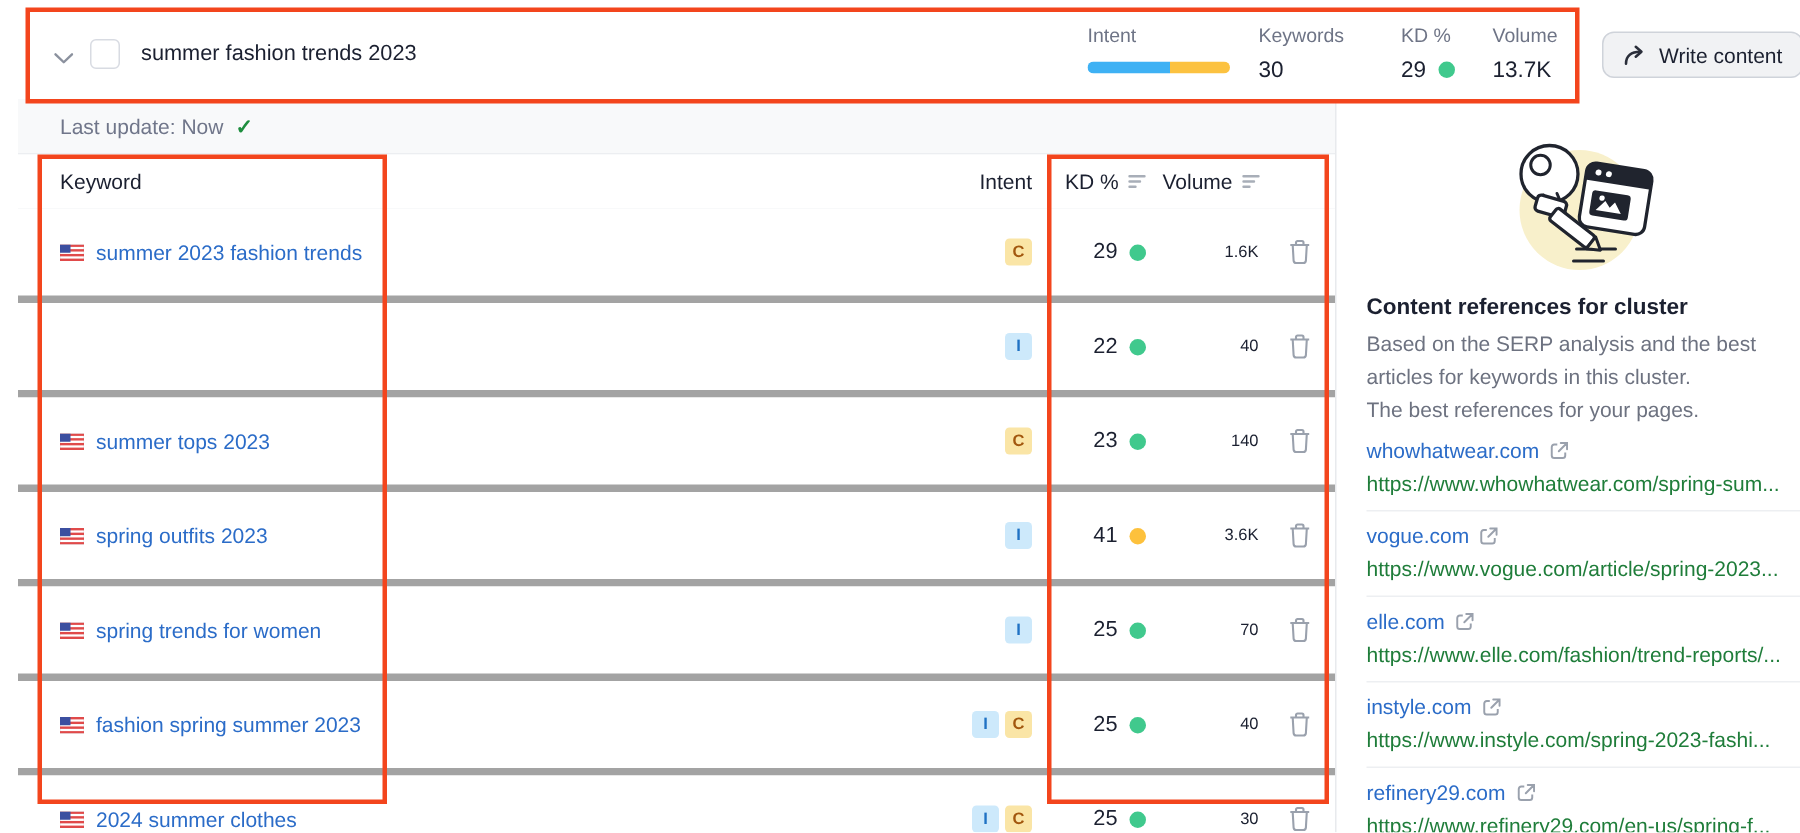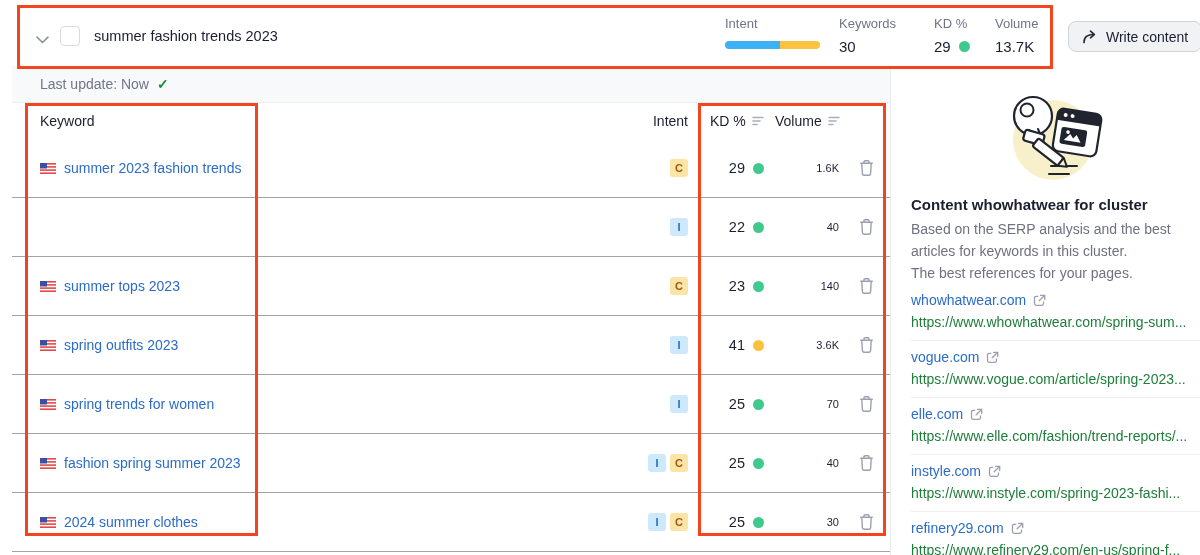--- a/index.html
+++ b/index.html
@@ -42,21 +42,21 @@
 
   
   #table-head{left:0;top:103px;width:878px;height:36px;background:#fff;border-bottom:1px solid #e4e7eb;font-size:14px;}
   #table-head .hcell{position:absolute;top:50%;transform:translateY(-50%);display:flex;align-items:center;gap:6px;}
   .h-keyword{left:28px;}
   .h-intent{right:202px;}
   .h-kd{left:698px;cursor:pointer;}
   .h-vol{left:763px;cursor:pointer;}
 
   #rows{left:0;top:139px;width:878px;}
-  .row{position:relative;height:58px;border-bottom:1px solid #a3a3a3;background:#fff;}
+  .row{position:relative;height:58px;border-bottom:5px solid #a3a3a3;background:#fff;}
   .row .cell{position:absolute;top:50%;transform:translateY(-50%);}
   .kw{left:28px;display:flex;align-items:center;gap:8px;}
   .kw-link{font-size:14px;color:#2b6cc8;text-decoration:none;cursor:pointer;}
   .badges{right:202px;display:flex;gap:4px;}
   .badge{width:18px;height:18px;line-height:18px;text-align:center;font-size:11px;font-weight:bold;border-radius:3px;}
   .b-I{background:#cde9fb;color:#1f72c4;}
   .b-C{background:#fae5a6;color:#a2570e;}
   .kd-cell{right:126px;display:flex;align-items:center;font-size:14.5px;}
   .kd-cell .dot{margin-left:8px;}
   .vol-cell{right:51px;font-size:11px;}
@@ -374,21 +374,21 @@
           <rect x="64" y="25" width="44" height="43" rx="6" fill="#fff" stroke="#20242e" stroke-width="2.2"></rect>
           <path d="M64 31a6 6 0 0 1 6-6h32a6 6 0 0 1 6 6v6H64z" fill="#20242e"></path>
           <circle cx="72" cy="31" r="2" fill="#fff"></circle>
             <circle cx="79" cy="31" r="2" fill="#fff"></circle>
           <rect x="70" y="43" width="26" height="17" rx="2.5" fill="#20242e"></rect>
           <path d="M74 56l5.5-7 3.5 4 3-4 5 7z" fill="#fff"></path>
           <circle cx="77" cy="47.5" r="1.8" fill="#fff"></circle>
         </g>
       </svg>
     </div>
-    <div id="sb-heading">Content whowhatwear for cluster</div>
+    <div id="sb-heading">Content references for cluster</div>
     <div id="sb-desc">
       <span>Based on the SERP analysis and the best articles for keywords in this cluster.</span>
       <span style="display:block">The best references for your pages.</span>
     </div>
     <div id="refs">
   <div class="ref">
     <div class="ref-top">
       <a class="ref-domain">whowhatwear.com</a>
       <span class="ext">
         <svg width="13" height="13" viewBox="0 0 13 13" fill="none" stroke="#9aa1ad" stroke-width="1.3">

